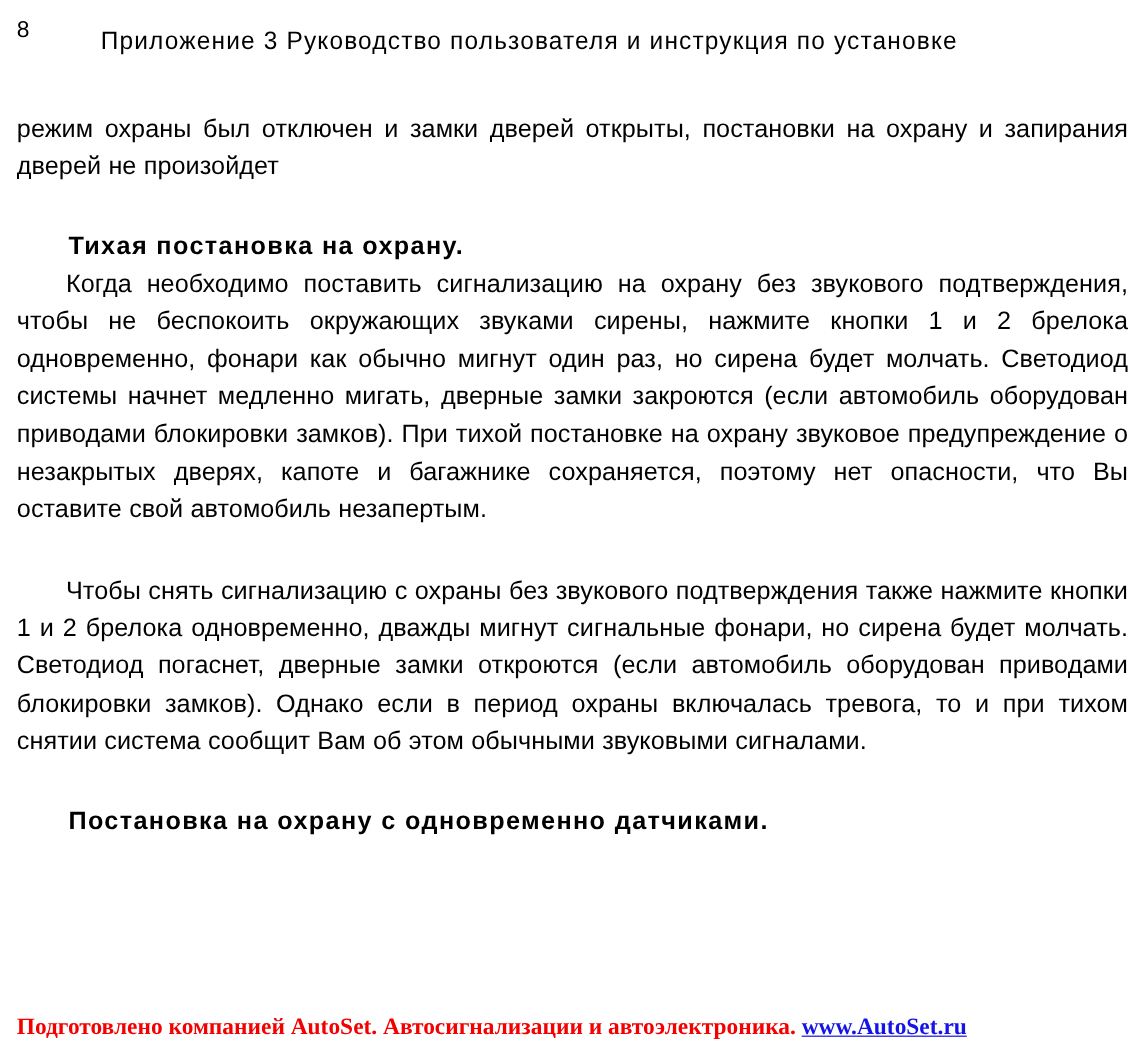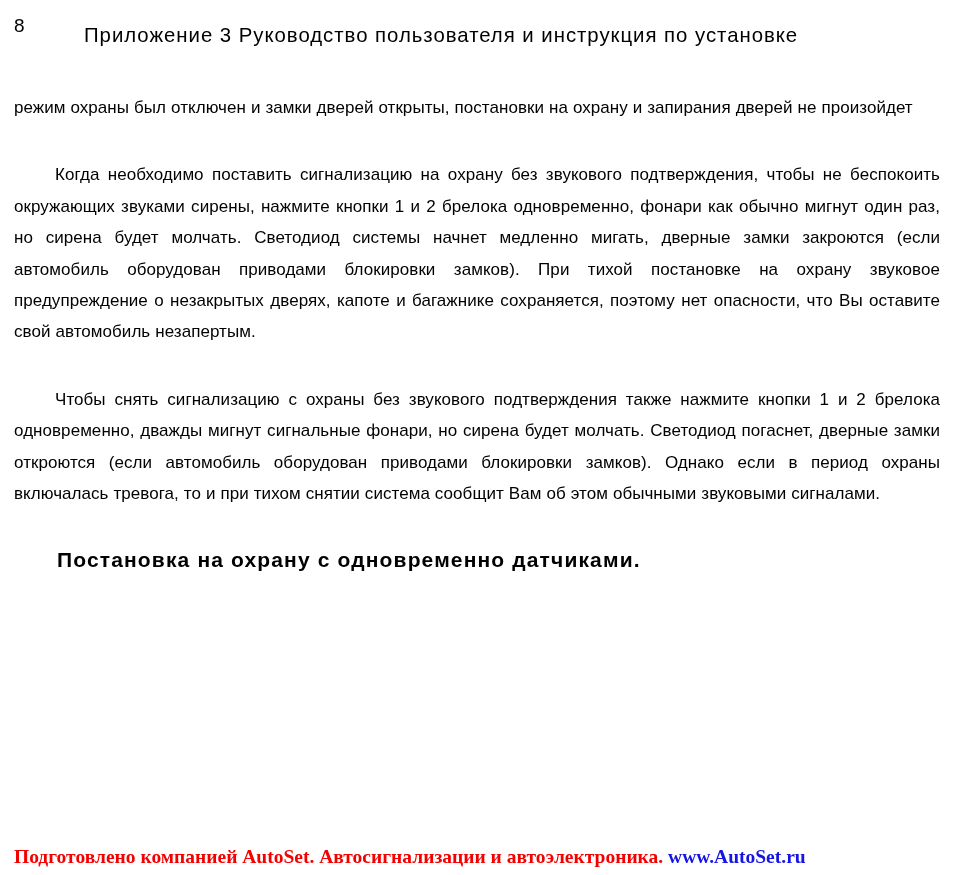--- a/index.html
+++ b/index.html
@@ -57,21 +57,21 @@
   
   .content {
     position: absolute;
     left: 14px;
     top: 92px;
     width: 926px;
   }
 
   p.body-par {
     margin: 0;
-    font-size: 17px;
+    font-size: 21px;
     line-height: 31.4px;
     text-align: justify;
     text-justify: inter-word;
     letter-spacing: 0.05px;
     word-spacing: 0.2px;
     hyphens: none;
   }
   p.body-par:last-child {
     text-align: justify;
   }
@@ -97,38 +97,39 @@
     top: 845px;
     width: 926px;
     font-family: "Liberation Serif", "DejaVu Serif", serif;
     font-size: 19.5px;
     line-height: 24px;
     font-weight: 700;
     white-space: nowrap;
     letter-spacing: 0px;
   }
   .footer-main { color: #f40000; }
-  .footer-url  { color: #1414e6; }
+  .footer-url  { color: #1414e6; text-decoration: underline; }
 </style>
 </head>
 <body style="background: rgb(255, 255, 255); color: rgb(0, 0, 0);">
 
 <div class="page">
 
   <div class="page-header">
     <div class="page-number">8</div>
     <div class="header-title">Приложение 3  Руководство пользователя и инструкция по установке</div>
   </div>
 
   <div class="content">
 
     <p class="body-par">режим охраны был отключен и замки дверей открыты, постановки на охрану и запирания дверей не произойдет</p>
 
     <div class="gap-lg"></div>
 
+    <h2 class="section-head">Тихая постановка на охрану.</h2>
 
     <p class="body-par indent">Когда необходимо поставить сигнализацию на охрану без звукового подтверждения, чтобы не беспокоить окружающих звуками сирены, нажмите кнопки 1 и 2 брелока одновременно, фонари как обычно мигнут один раз, но сирена будет молчать. Светодиод системы начнет медленно мигать, дверные замки закроются (если автомобиль оборудован приводами блокировки замков). При тихой постановке на охрану звуковое предупреждение о незакрытых дверях, капоте и багажнике сохраняется, поэтому нет опасности, что Вы оставите свой автомобиль незапертым.</p>
 
     <div class="gap-lg"></div>
 
 
     <p class="body-par indent">Чтобы снять сигнализацию с охраны без звукового подтверждения также нажмите кнопки 1 и 2 брелока одновременно, дважды мигнут сигнальные фонари, но сирена будет молчать. Светодиод погаснет, дверные замки откроются (если автомобиль оборудован приводами блокировки замков). Однако если в период охраны включалась тревога, то и при тихом снятии система сообщит Вам об этом обычными звуковыми сигналами.</p>
 
     <div class="gap-lg"></div>
 

